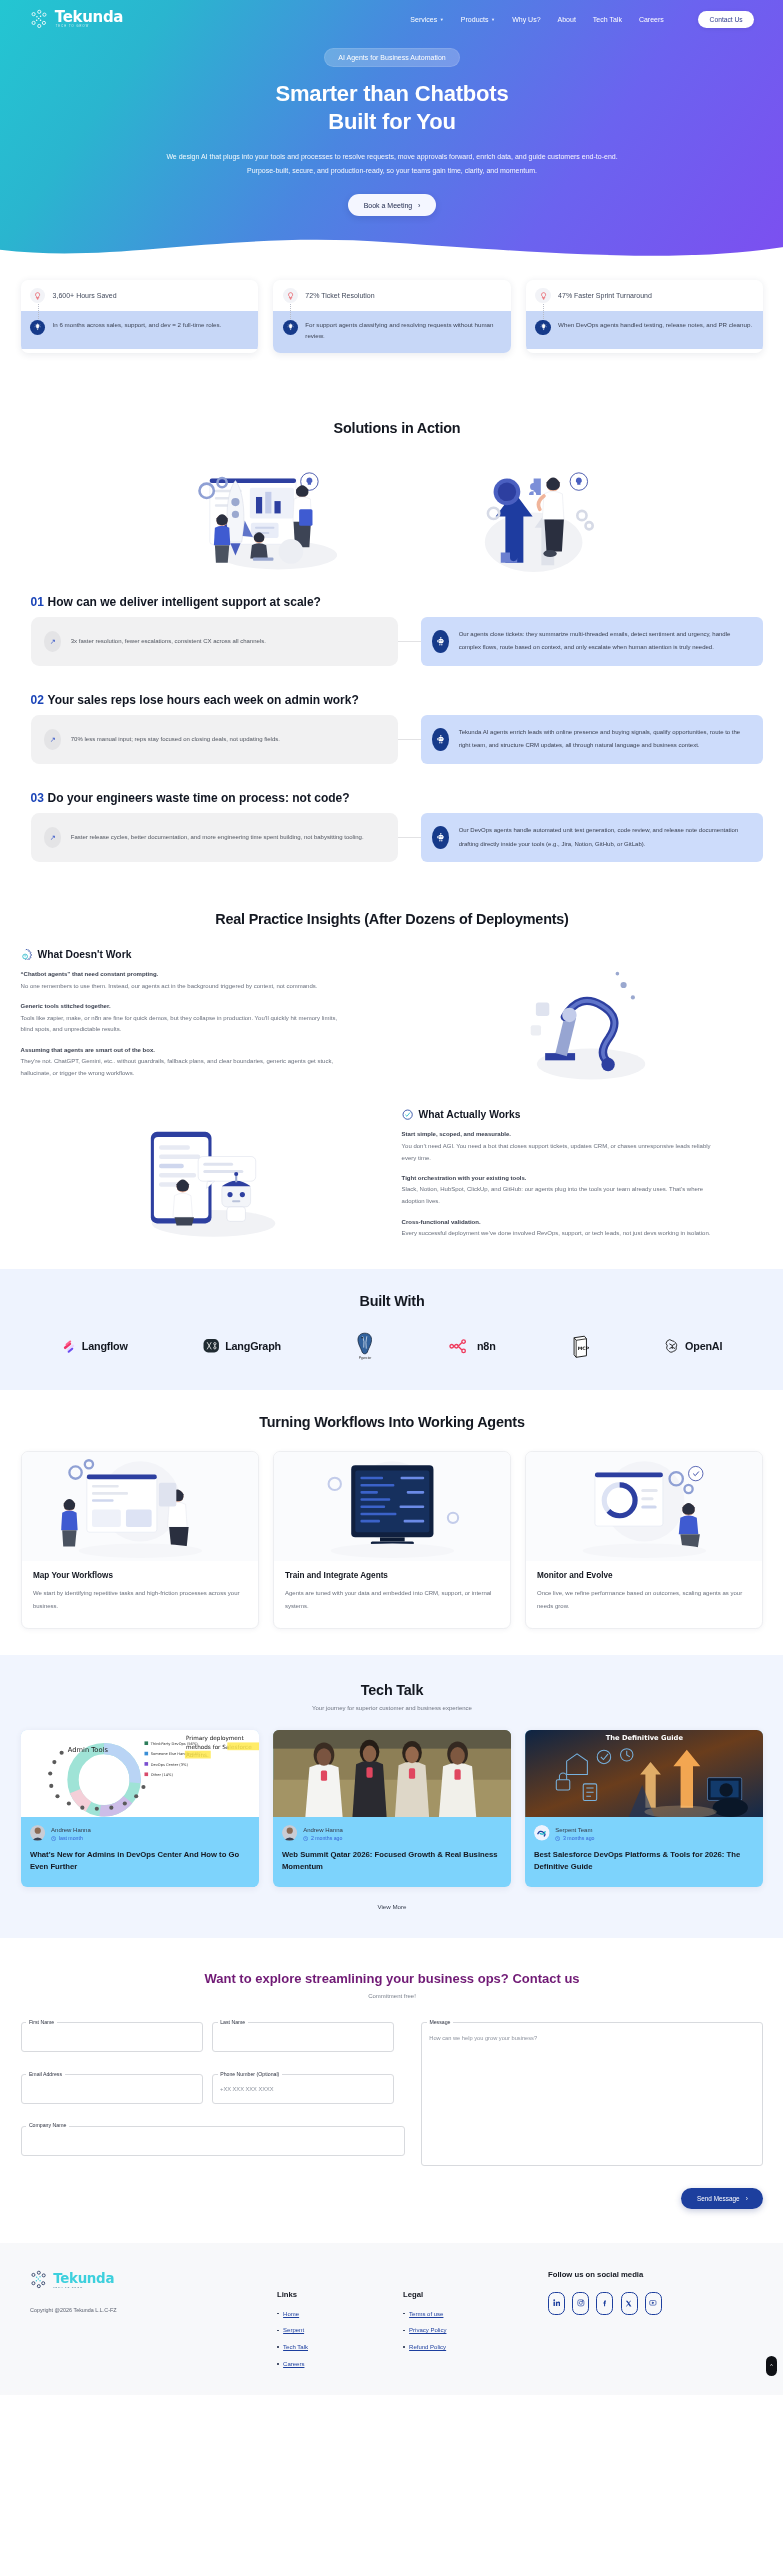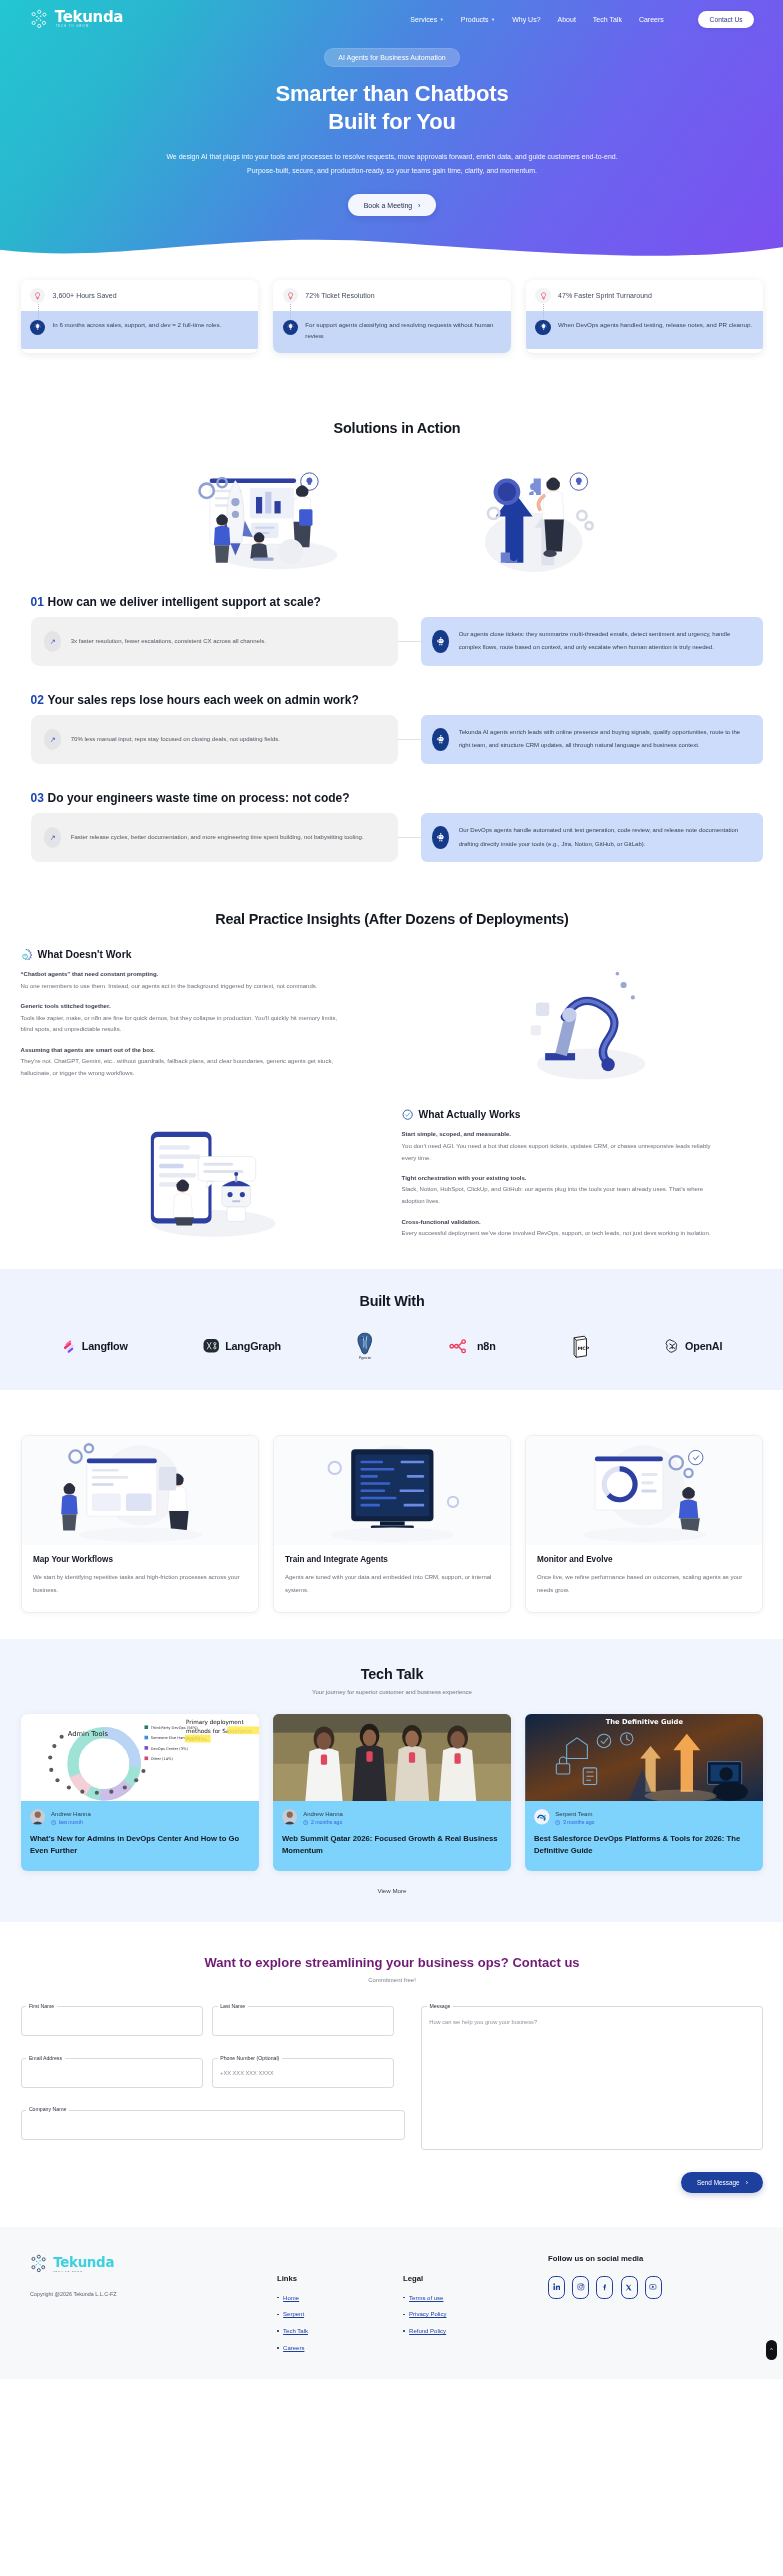--- a/index.html
+++ b/index.html
@@ -761,20 +761,21 @@
             <path d="M16 5.5a6 6 0 0 1 5.2 3 6 6 0 0 1 2.2 9 6 6 0 0 1-5.2 8.3 6 6 0 0 1-9.6-1.6 6 6 0 0 1-2.2-9A6 6 0 0 1 16 5.5Z"></path>
             <path d="M10.4 11.3 16 14.5l5.6-3.2M16 14.5v6.6M10.4 20.7 16 17.5l5.6 3.2"></path>
           </svg>
         </span>
         <span class="logo-label">OpenAI</span>
       </div>
     </div>
   </section>
 
   <section class="wf">
+    <h2 class="section-h2">Turning Workflows Into Working Agents</h2>
     <div class="wf-grid">
 
       <div class="wf-card">
         <div class="wf-img">
           <svg width="100%" height="109" viewBox="0 0 400 212">
             <circle cx="200" cy="96" r="78" fill="#f3f4f8"></circle>
             <rect x="96" y="44" width="136" height="112" rx="5" fill="#fff" stroke="#dfe3ef"></rect>
             <rect x="96" y="44" width="136" height="9" rx="4" fill="#2d3fa0"></rect>
             <rect x="106" y="64" width="52" height="5" rx="2" fill="#e4e7ef"></rect>
             <rect x="106" y="78" width="70" height="5" rx="2" fill="#e4e7ef"></rect>

